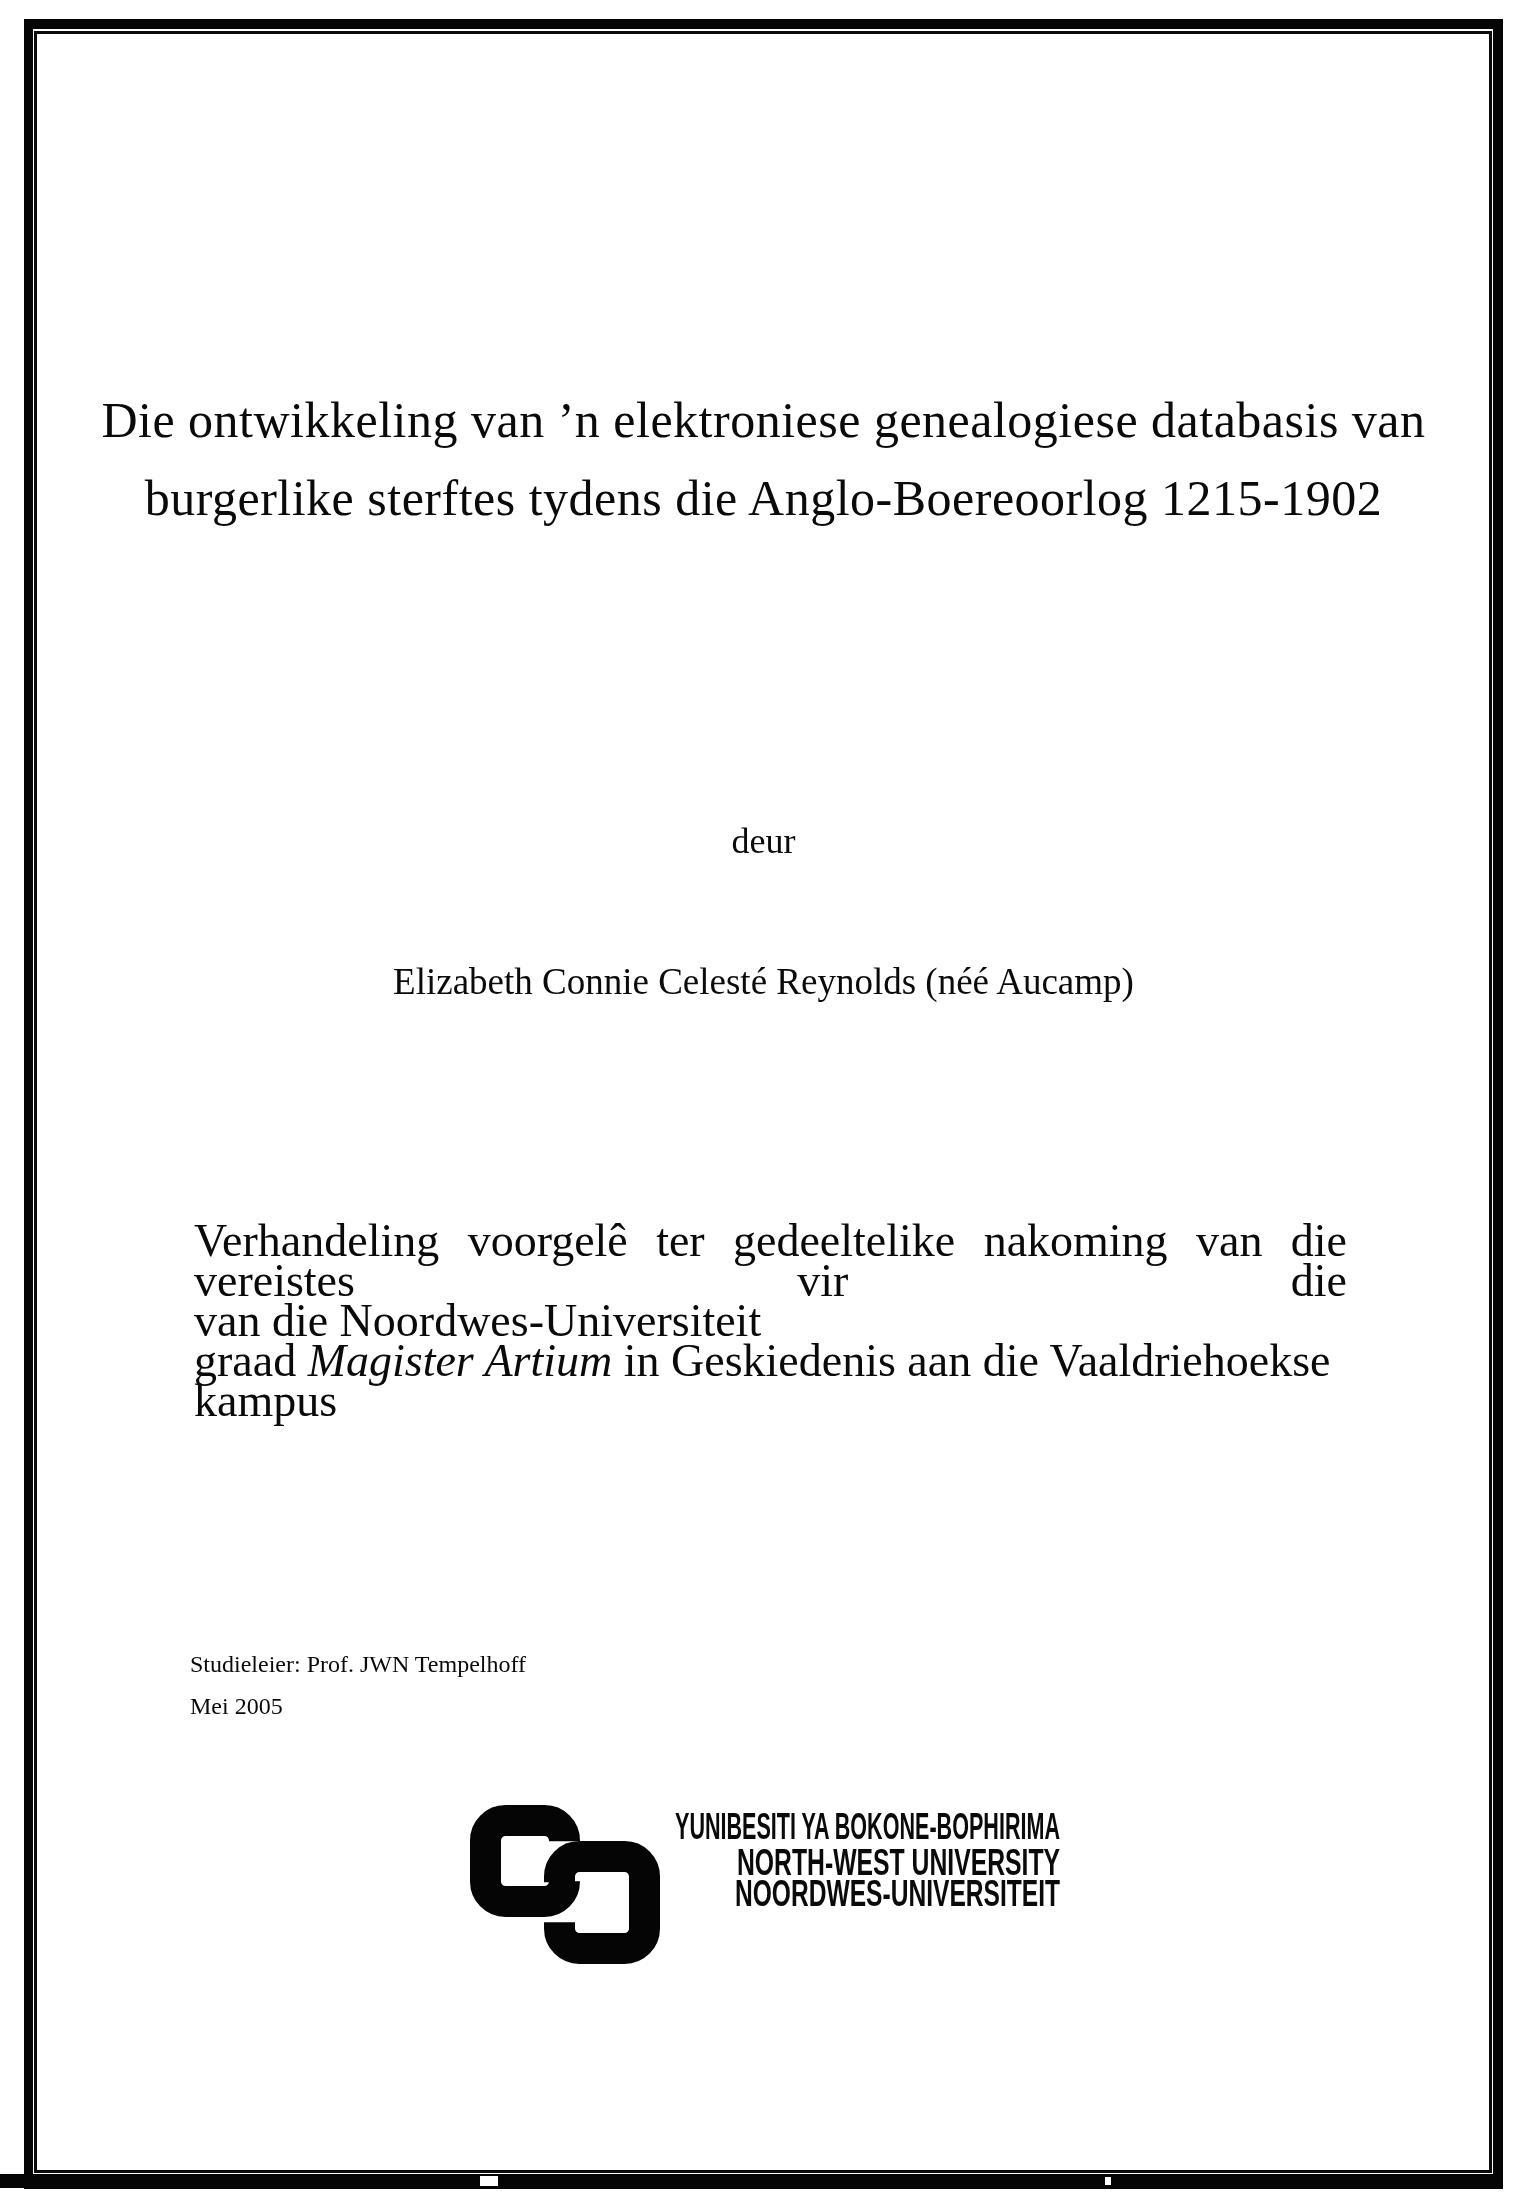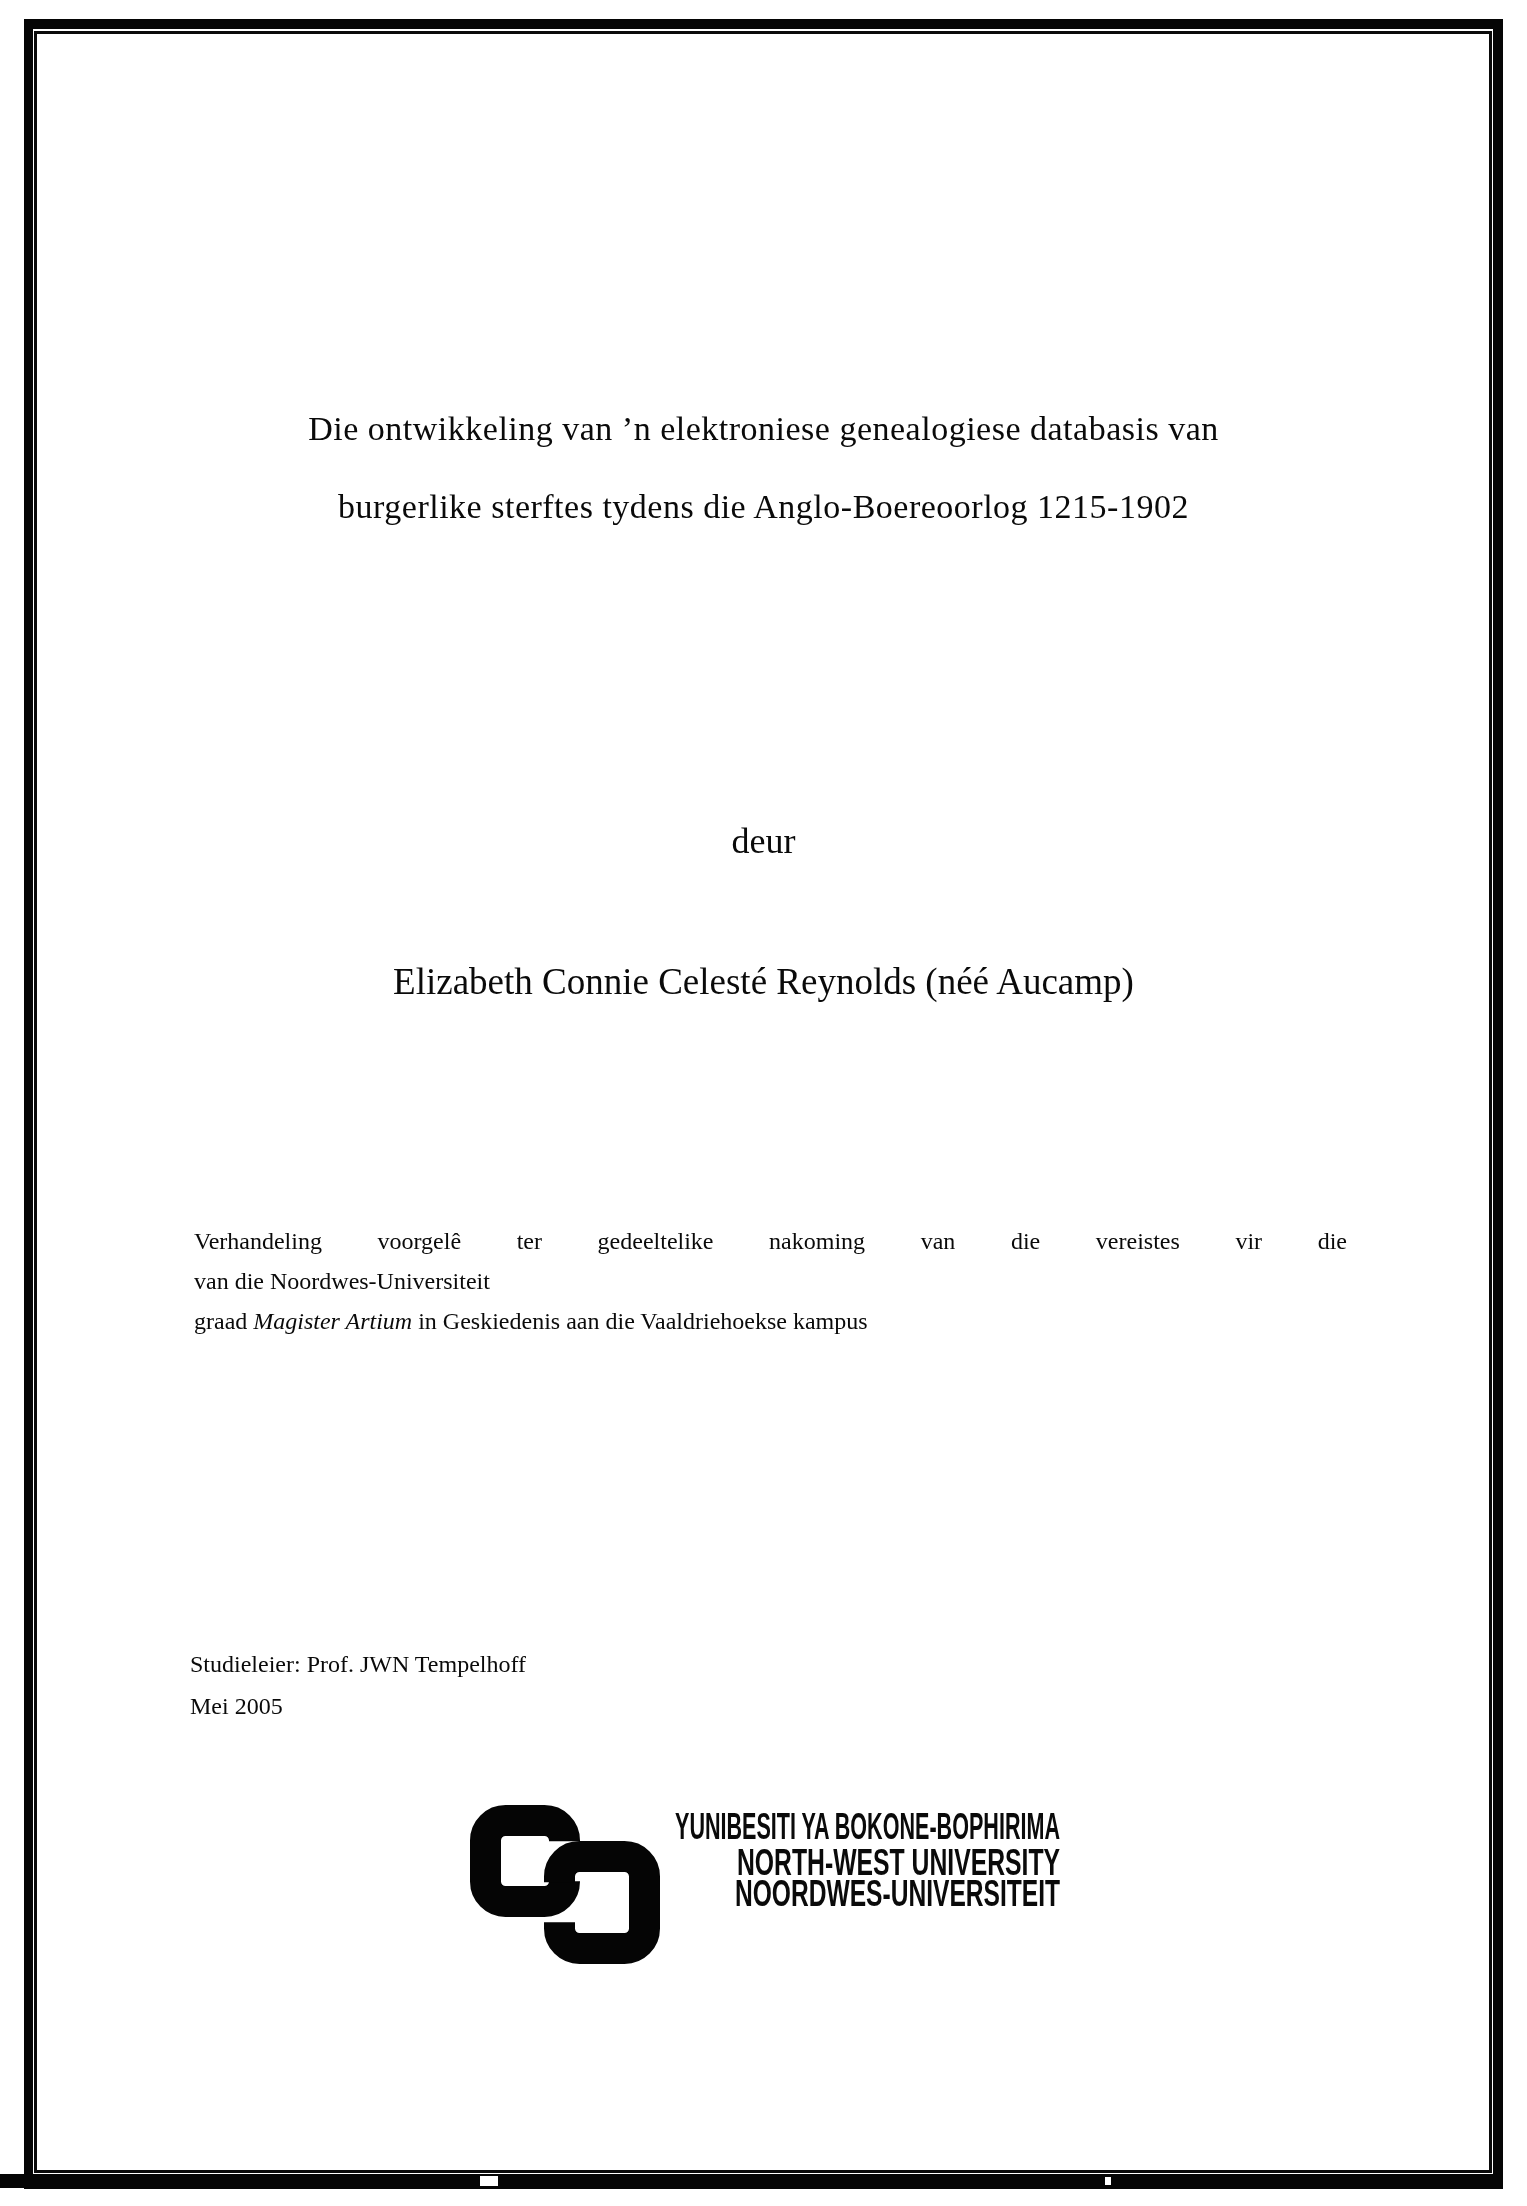--- a/index.html
+++ b/index.html
@@ -19,27 +19,27 @@
   .frame-inner{
     position:absolute;left:1px;top:2px;right:1px;bottom:1px;
     border:3px solid #0a0a0a;
   }
   
   .bottom-scan-bar{position:absolute;left:0;top:2174px;width:1495px;height:14px;background:#050505;}
   .scan-speck{position:absolute;background:#ffffff;}
 
   .center-line{position:absolute;left:0;width:1527px;text-align:center;}
 
-  .thesis-title{top:390px;font-size:34px;line-height:78px;letter-spacing:0.5px;}
+  .thesis-title{top:381px;font-size:50px;line-height:78px;letter-spacing:0.5px;}
   .byline{top:820px;font-size:36px;font-family:Liberation Serif, serif;}
   .author{top:960px;font-size:37px;}
 
   .statement{
     position:absolute;left:194px;top:1221px;width:1153px;
-    font-size:24px;line-height:40px;text-align:left;
+    font-size:46px;line-height:40px;text-align:left;
   }
   .statement .justified{text-align:justify;text-align-last:justify;}
   .statement .italic{font-style:italic;}
 
   .supervisor-block{
     position:absolute;left:190px;top:1643px;
     font-size:24px;line-height:42px;
   }
 
   .logo-wrap{position:absolute;left:470px;top:1805px;width:592px;height:160px;}

